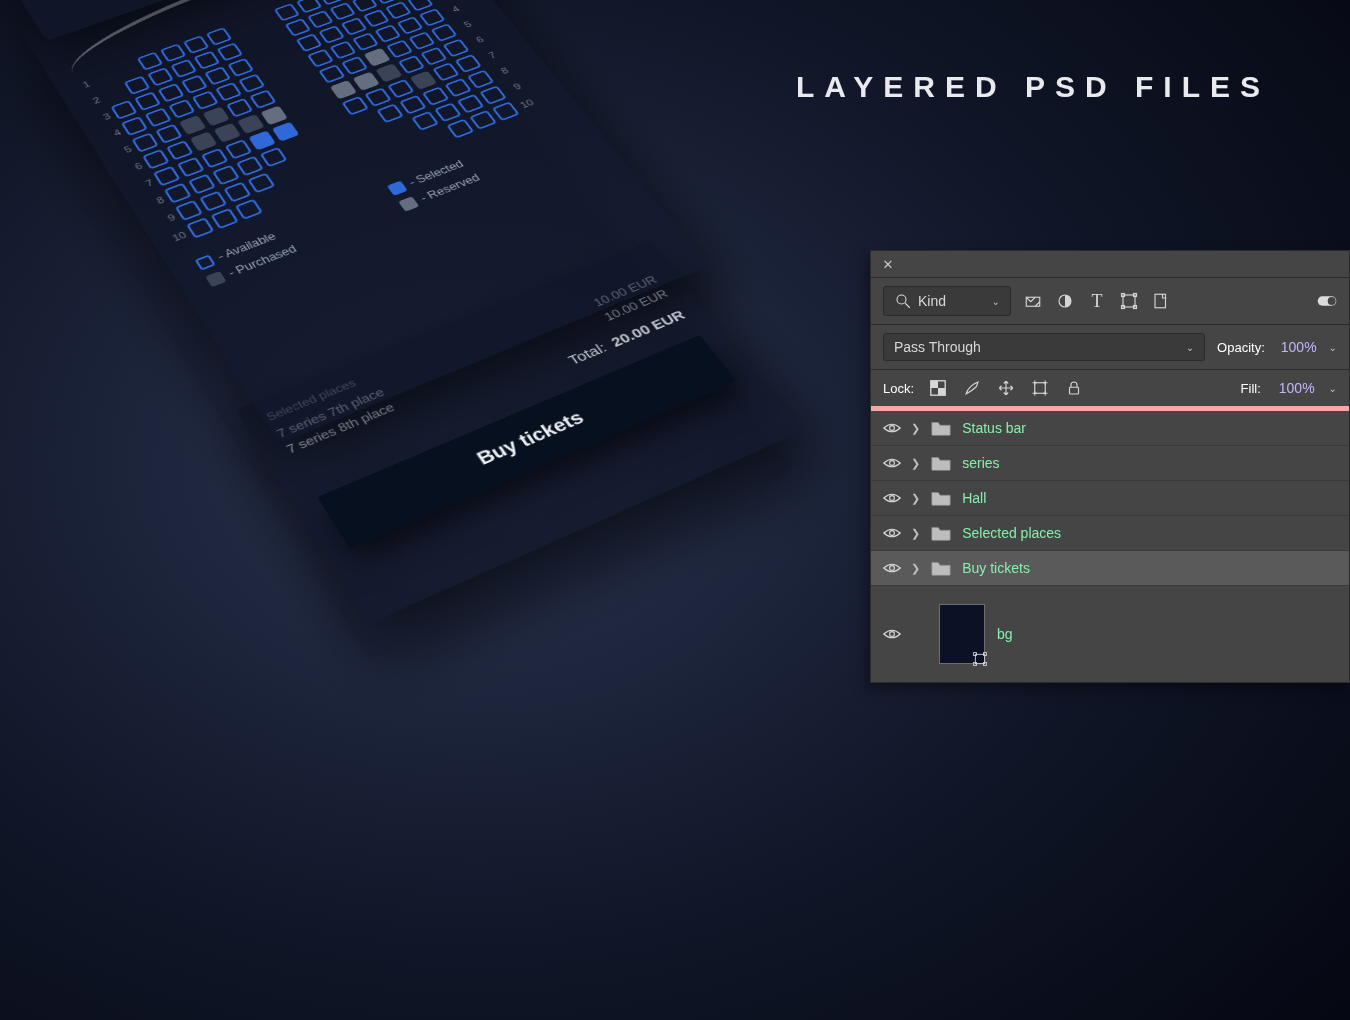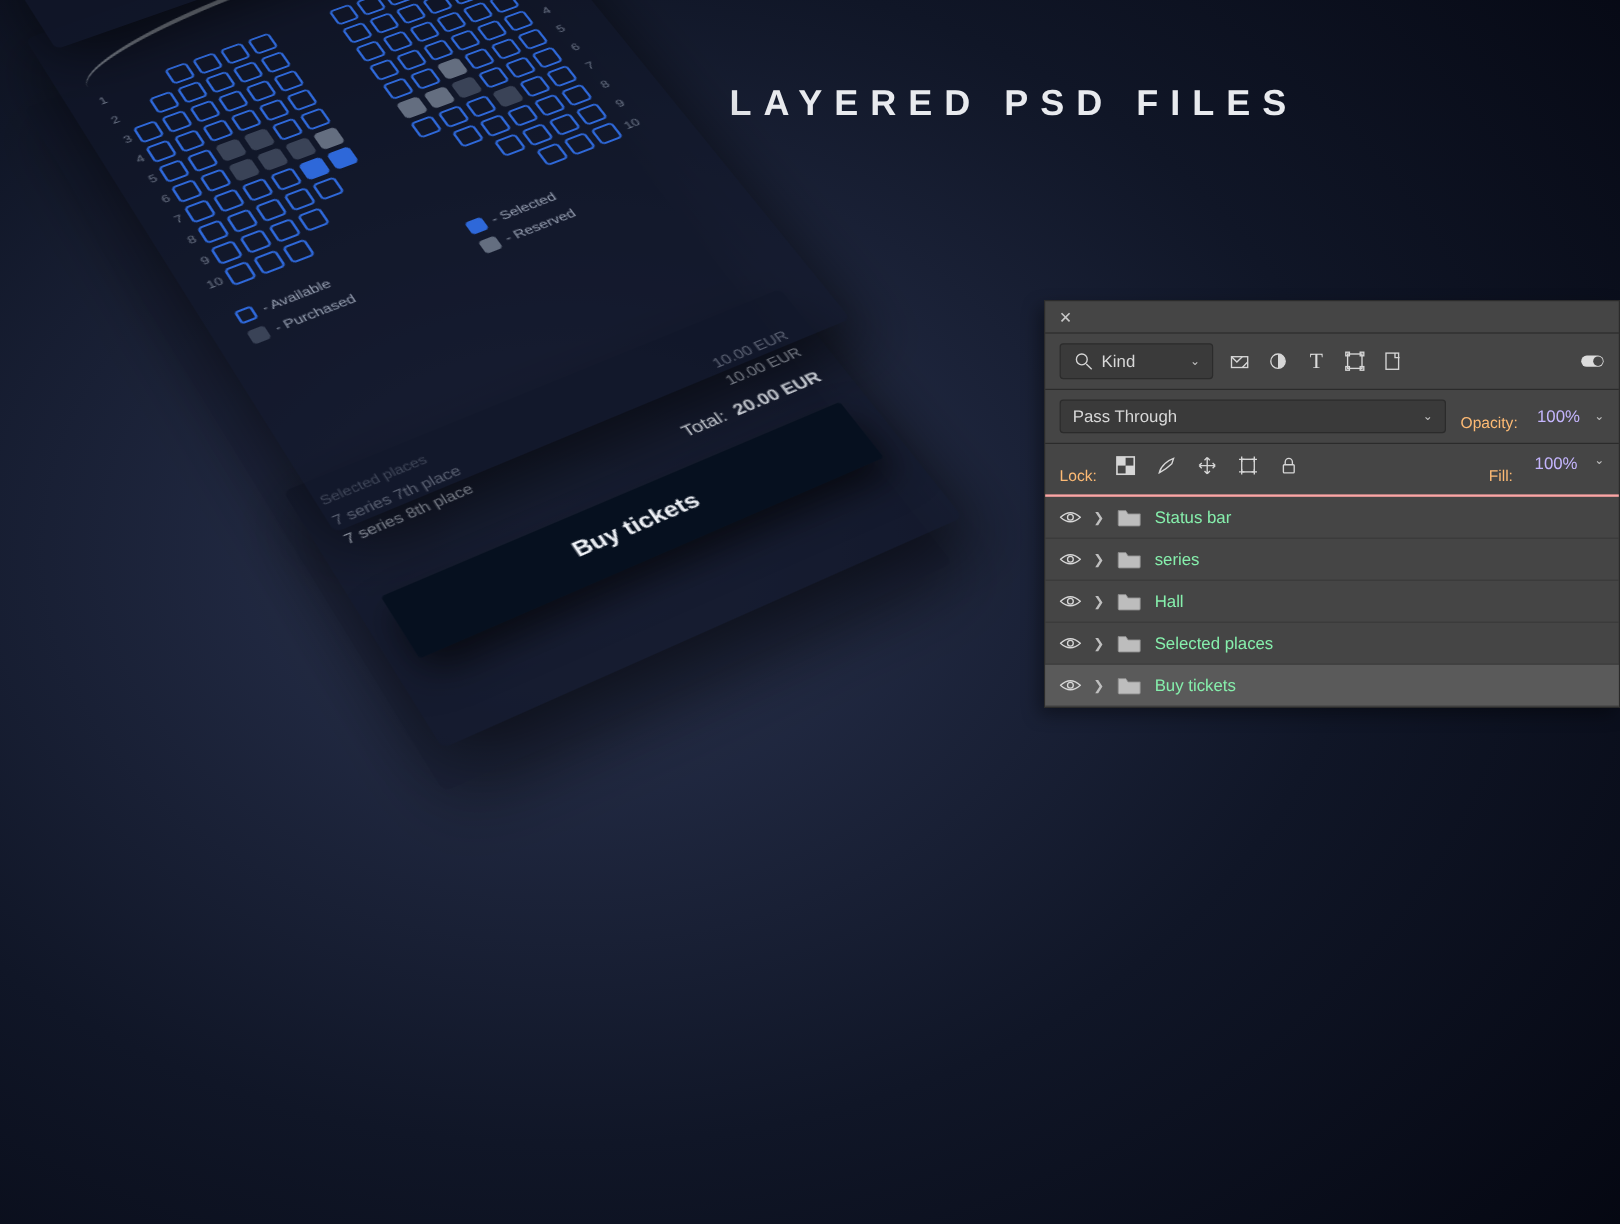--- a/index.html
+++ b/index.html
@@ -8,21 +8,21 @@
     background: radial-gradient(ellipse 1200px 900px at 35% 45%, #2a3350 0%, #101627 55%, #040610 100%);
     position: relative;
   }
 
   
   .headline {
     position: absolute;
     top: 70px;
     left: 608px;
     right: 80px;
-    text-align: left;
+    text-align: right;
     color: #e8eaee;
     font-size: 30px;
     font-weight: 600;
     letter-spacing: 10px;
   }
 
   
   .stage {
     position: absolute;
     left: -40px;
@@ -98,22 +98,22 @@
   .pnl-close { width:18px; height:18px; display:flex; align-items:center; justify-content:center; font-size:13px; color:#c8c8c8;}
   .tabs { display:flex; gap:0; border-bottom:1px solid #2b2b2b; }
   .tab { padding:10px 18px; color:#b5b5b5;}
   .tab.active { background:#3a3a3a; color:#fff; font-weight:600;}
   .toolrow { display:flex; align-items:center; gap:12px; padding:8px 12px; border-bottom:1px solid #2b2b2b;}
   .dd { display:flex; align-items:center; justify-content:space-between; background:#3a3a3a; border:1px solid #2b2b2b; border-radius:3px; padding:5px 10px; min-width:128px;}
   .chev { font-size:10px; color:#bfbfbf;}
   .ticon { width:20px; height:20px; display:flex; align-items:center; justify-content:center; color:#dcdcdc;}
   .svgicon { width:18px; height:18px; fill:none; stroke:#d6d6d6; stroke-width:1.5; }
   .percent { color:#c4b5fd; margin-left:4px;}
-  .row2 { display:flex; gap:14px; padding:8px 12px; border-bottom:2px solid #fca5a5;}
-  .lbl { color:#fdba74; font-size:13px;margin-top:11px;}
+  .row2 { display:flex; align-items:center; gap:14px; padding:8px 12px; border-bottom:5px solid #fca5a5;}
+  .lbl { color:#ffffff; font-size:13px;}
   .layers { }
   .layerItem { display:flex; align-items:center; gap:10px; padding:8px 12px; border-bottom:1px solid #3a3a3a;}
   .layerItem.sel { background:#5a5a5a;}
   .arrow { color:#bfbfbf; font-size:11px;}
   .folder { width:22px; height:18px; }
   .folder svg { width:22px; height:18px; }
   .lyrName { color:#86efac;}
   .bgLayer { display:flex; align-items:center; gap:12px; padding:18px 12px;}
   .thumb { width:46px; height:60px; background:#0c1226; border:1px solid #6e6e6e;}
 
@@ -507,13 +507,31 @@
           <circle cx="12" cy="8" r="3.2"></circle>
         </svg>
         <span class="arrow">❯</span>
         <span class="folder"><svg viewBox="0 0 24 18" fill="#bdbdbd" stroke="#8a8a8a" stroke-width="0.8">
             <path d="M2 3 h7 l2 3 h11 v10 a1 1 0 0 1 -1 1 H3 a1 1 0 0 1 -1 -1 Z"></path>
           </svg></span>
         <span class="lyrName">Buy tickets</span>
       </div>
     </div>
 
+  <div class="bgLayer">
+    <svg class="eyeSvg" viewBox="0 0 24 16">
+        <path d="M1 8 Q12 -2 23 8 Q12 18 1 8 Z"></path>
+        <circle cx="12" cy="8" r="3.2"></circle>
+      </svg>
+    <span style="width:14px"></span>
+    <div style="position:relative">
+      <div class="thumb"></div>
+      <svg width="14" height="14" viewBox="0 0 24 24" style="position:absolute;right:-2px;bottom:-2px;stroke:#d6d6d6;fill:none;stroke-width:1.5">
+          <rect x="4" y="4" width="16" height="16"></rect>
+          <rect x="1" y="1" width="5" height="5"></rect>
+          <rect x="18" y="1" width="5" height="5"></rect>
+          <rect x="1" y="18" width="5" height="5"></rect>
+          <rect x="18" y="18" width="5" height="5"></rect>
+        </svg>
+    </div>
+    <span class="lyrName">bg</span>
+  </div>
 </div>
 
 </body></html>

